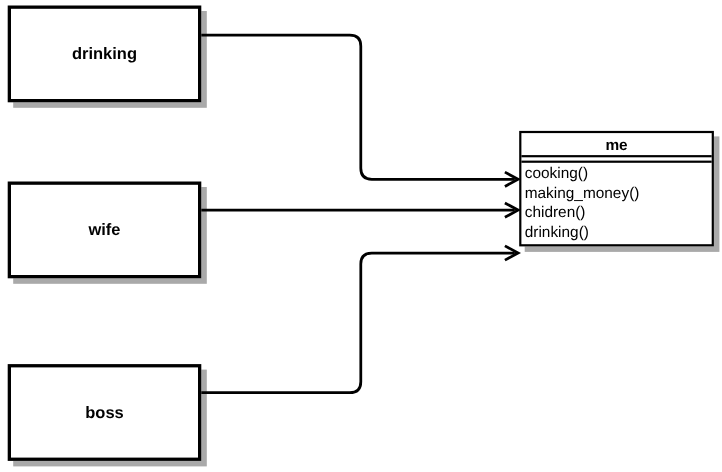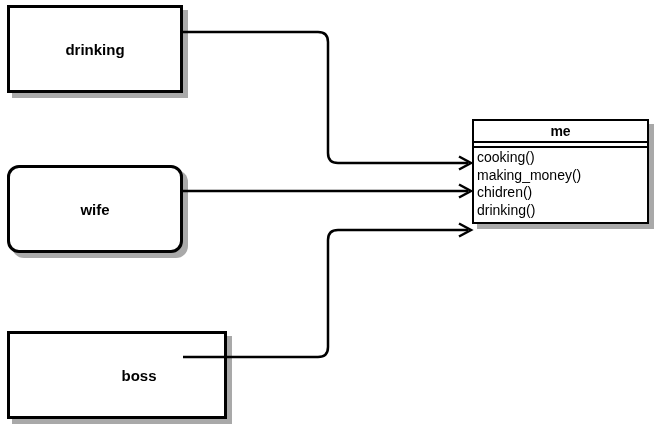--- a/index.html
+++ b/index.html
@@ -21,22 +21,22 @@
     border: 3px solid #000000;
     box-shadow: 5px 5px 0 #a9a9a9;
     display: flex;
     align-items: center;
     justify-content: center;
     font-weight: bold;
     font-size: 15px;
     color: #000000;
   }
   .actor-chidren { left: 7px;  top: 5px;   width: 170px; height: 82px; }
-  .actor-wife    { left: 7px;  top: 165px; width: 170px; height: 82px; border-radius: 12px; }
-  .actor-boss    { left: 7px;  top: 331px; width: 170px; height: 82px; padding-left: 44px; }
+  .actor-wife    { left: 7px;  top: 165px; width: 170px; height: 82px; }
+  .actor-boss    { left: 7px;  top: 331px; width: 170px; height: 82px; }
 
   .class-box {
     position: absolute;
     left: 472px;
     top: 119px;
     width: 173px;
     background: #ffffff;
     border: 2px solid #000000;
     box-shadow: 5px 5px 0 #a9a9a9;
     color: #000000;

